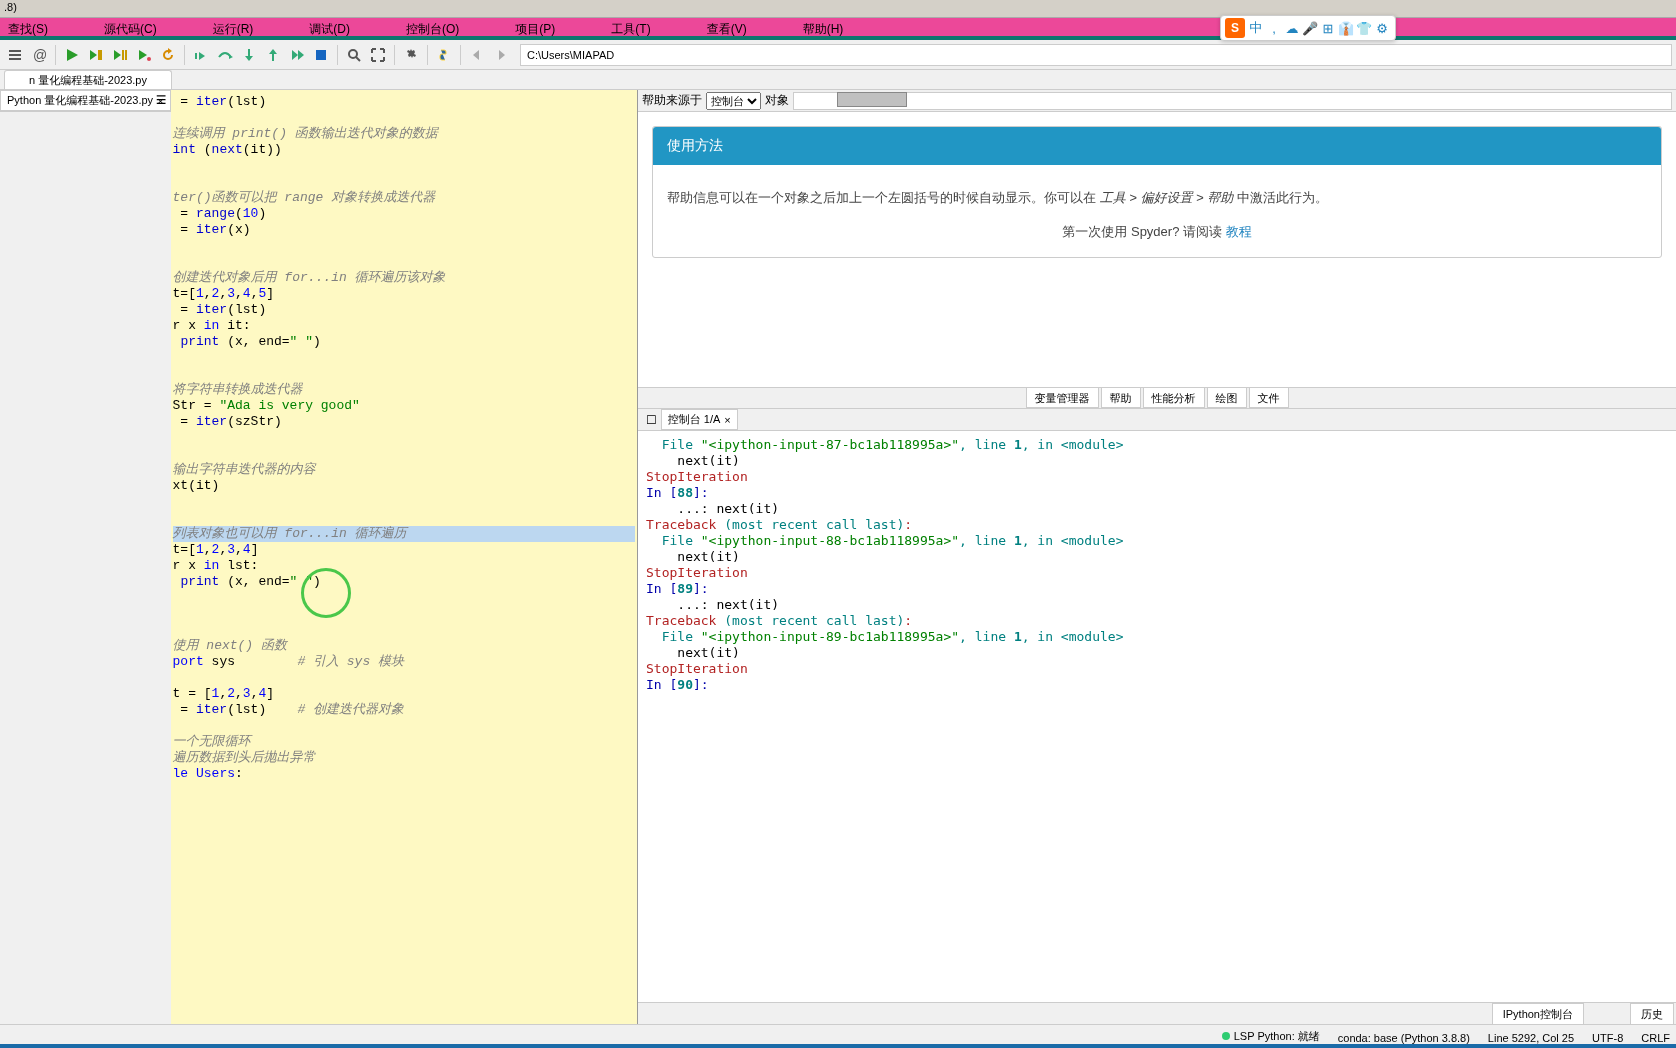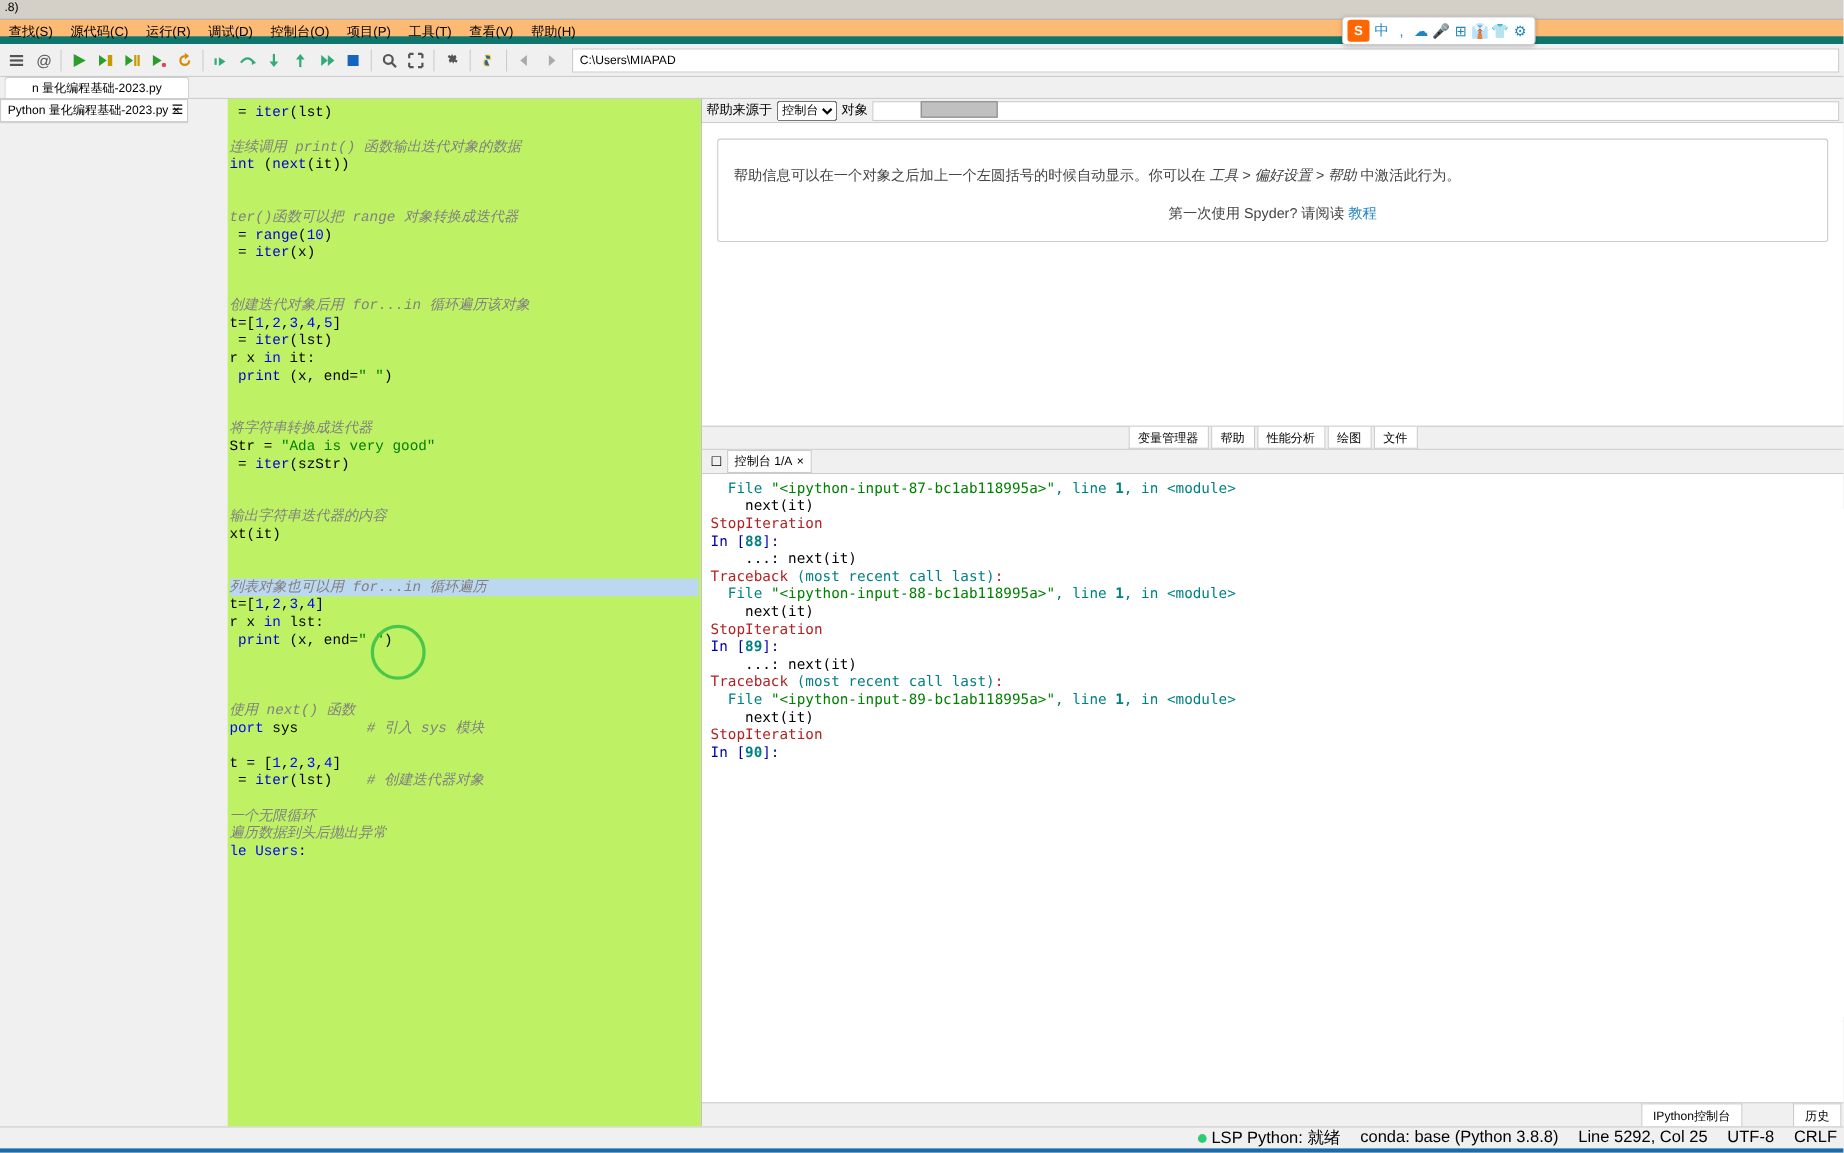--- a/index.html
+++ b/index.html
@@ -1,32 +1,32 @@
 <!DOCTYPE html>
 <html><head>
 <meta charset="utf-8">
 <style>
 * { margin: 0; padding: 0; box-sizing: border-box; }
 body { font-family: "Microsoft YaHei", Arial, sans-serif; font-size: 12px; background: #f0f0f0; overflow: hidden; }
 .window { width: 1676px; height: 1048px; display: flex; flex-direction: column; }
 .titlebar { height: 18px; background: #d4d0c8; border-bottom: 1px solid #aaa; font-size: 11px; padding: 1px 4px; }
-.menubar { height: 22px; background: #fdba74; display: flex; border-bottom: 7px solid #0f766e; }
+.menubar { height: 22px; background: #ec4899; display: flex; border-bottom: 4px solid #0f766e; gap: 40px; }
 .menubar .menu-item { padding: 3px 8px; cursor: pointer; }
 .toolbar { height: 30px; background: #f0f0f0; display: flex; align-items: center; border-bottom: 1px solid #ccc; gap: 2px; padding: 0 4px; }
 .toolbar .tb-btn { width: 22px; height: 22px; display: flex; align-items: center; justify-content: center; cursor: pointer; border-radius: 2px; }
 .toolbar .sep { width: 1px; height: 20px; background: #ccc; margin: 0 3px; }
 .pathbar { flex: 1; border: 1px solid #ccc; height: 22px; padding: 2px 6px; background: #fff; margin-left: 6px; font-size: 11px; }
 .tabbar { height: 20px; background: #f0f0f0; display: flex; border-bottom: 1px solid #ccc; padding-left: 4px; }
 .tabbar .tab { padding: 2px 24px; border: 1px solid #ccc; border-bottom: none; background: #fff; font-size: 11px; border-radius: 3px 3px 0 0; display: flex; align-items: center; gap: 4px; }
 .main { flex: 1; display: flex; }
 .editor-pane { width: 638px; display: flex; border-right: 1px solid #999; }
 .editor-tab-row { height: 22px; background: #f0f0f0; display: flex; border-bottom: 1px solid #ccc; position: relative; }
 .editor-tab-row .file-tab { padding: 3px 6px; border: 1px solid #ccc; background: #fff; font-size: 11px; display: flex; align-items: center; gap: 4px; }
 .editor-tab-row .menu-icon { position: absolute; right: 4px; top: 3px; cursor: pointer; }
-.editor { flex: 1; background: #bef264; font-family: Consolas, "Courier New", monospace; font-size: 13px; overflow: hidden; position: relative; padding: 4px 2px; margin-left: 36px; }
+.editor { flex: 1; background: #fef9c3; font-family: Consolas, "Courier New", monospace; font-size: 13px; overflow: hidden; position: relative; padding: 4px 2px; }
 .code-line { white-space: pre; line-height: 16px; height: 16px; }
 .code-line.spacer { height: 16px; }
 .s-ident { color: #000; }
 .s-kw { color: #0000ff; }
 .s-builtin { color: #0000d0; }
 .s-num { color: #0000ff; }
 .s-str { color: #008000; }
 .s-op { color: #000; }
 .s-cmt { color: #808080; font-style: italic; }
 .highlighted { background: #bcd7f0; }
@@ -53,21 +53,21 @@
 .console .cline { white-space: pre; line-height: 16px; }
 .c-prompt { color: #0000aa; font-weight: normal; }
 .c-num { color: #008080; font-weight: bold; }
 .c-txt { color: #000; }
 .c-green { color: #008000; }
 .c-err { color: #b22222; }
 .c-file { color: #008080; }
 .c-exc { color: #b22222; }
 .bottom-tabs { height: 22px; display: flex; justify-content: flex-end; border-top: 1px solid #ccc; background: #f0f0f0; gap: 44px; }
 .bottom-tabs .btab { padding: 3px 10px; border: 1px solid #ccc; border-bottom: none; background: #fff; font-size: 11px; margin-right: 2px; cursor: pointer; }
-.statusbar { height: 20px; background: #f0f0f0; border-top: 1px solid #ccc; display: flex; align-items: flex-start; font-size: 15px; padding: 0 6px; gap: 18px; justify-content: flex-end; }
+.statusbar { height: 20px; background: #f0f0f0; border-top: 1px solid #ccc; display: flex; align-items: flex-end; font-size: 11px; padding: 0 6px; gap: 18px; justify-content: flex-end; }
 .statusbar .lsp-dot { width: 8px; height: 8px; border-radius: 50%; background: #2ecc71; display: inline-block; margin-right: 4px; }
 .sogou { position: fixed; top: 15px; right: 280px; display: flex; align-items: center; gap: 2px; background: #fff; border: 1px solid #ccc; border-radius: 4px; padding: 2px 4px; box-shadow: 0 1px 4px rgba(0,0,0,0.2); z-index: 100; }
 .sogou .s-logo { width: 20px; height: 20px; background: #ff6600; color: #fff; font-weight: bold; display: flex; align-items: center; justify-content: center; border-radius: 3px; }
 .sogou .s-item { width: 18px; height: 18px; display: flex; align-items: center; justify-content: center; color: #2285c0; font-size: 13px; }
 .taskbar { height: 4px; background: #1a6ba8; }
 svg { display: block; }
 </style>
 </head>
 <body>
 
@@ -285,20 +285,21 @@
 
     <div class="right-pane">
       <div class="help-header">
         <span>帮助来源于</span>
         <select id="help-select"><option>控制台</option></select>
         <span>对象</span>
         <input style="">
       </div>
       <div class="help-body">
         <div class="help-card">
+          <div class="help-card-title">使用方法</div>
           <div class="help-card-body">
             <p style="margin-top:8px"><span>帮助信息可以在一个对象之后加上一个左圆括号的时候自动显示。你可以在 </span><span class="italic">工具 &gt; 偏好设置 &gt; 帮助</span><span> 中激活此行为。</span></p>
             <p class="help-first-time"><span>第一次使用 Spyder? 请阅读</span> <a href="#">教程</a></p>
           </div>
         </div>
       </div>
       <div class="right-tabs" id="right-tabs">
           <div class="rtab">变量管理器</div>
           <div class="rtab">帮助</div>
           <div class="rtab">性能分析</div>

